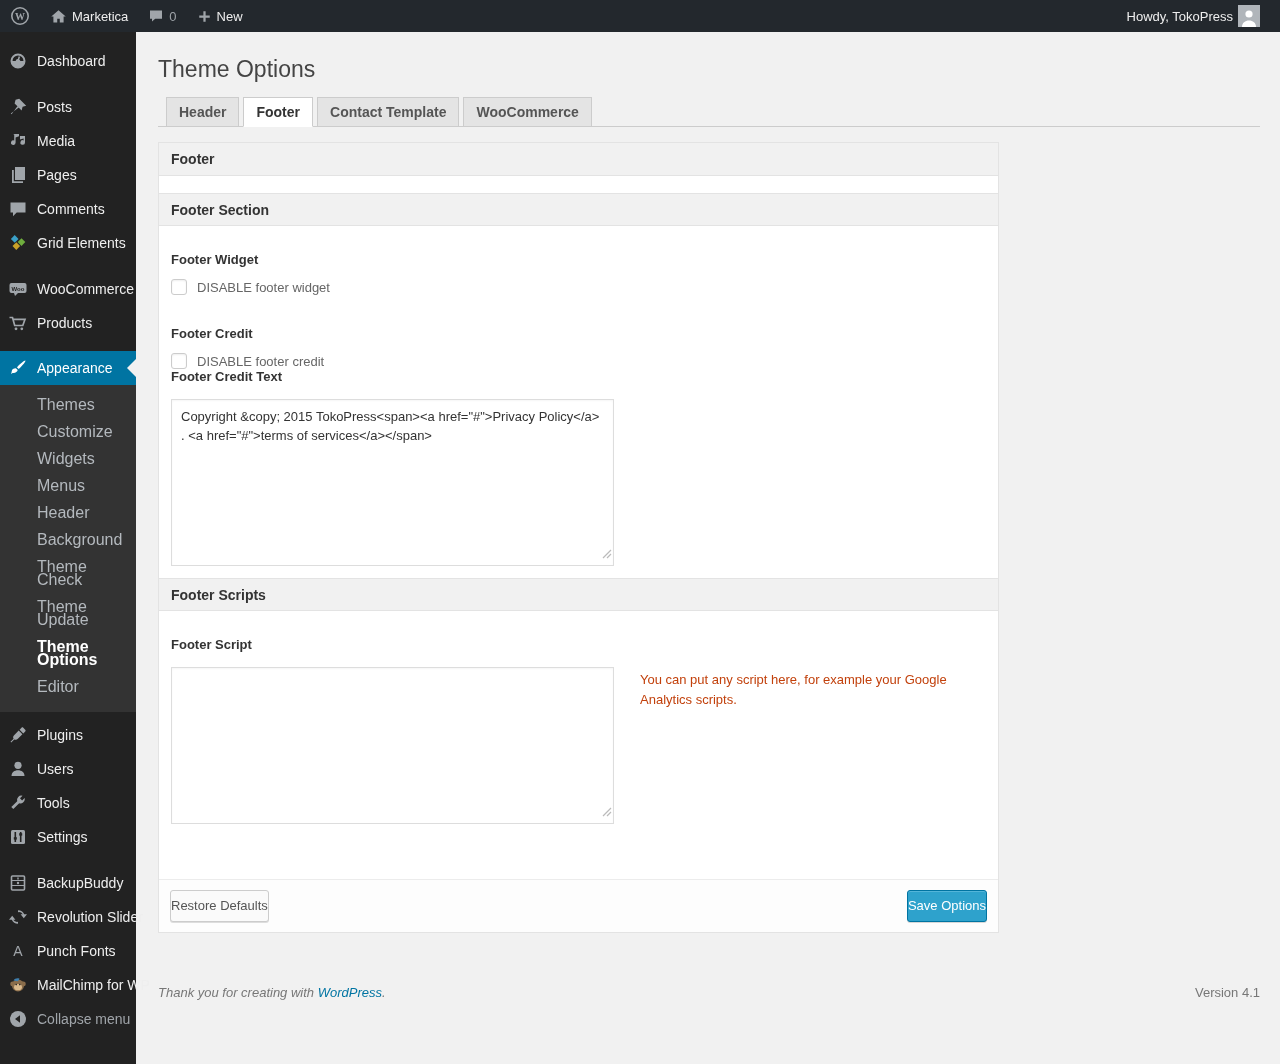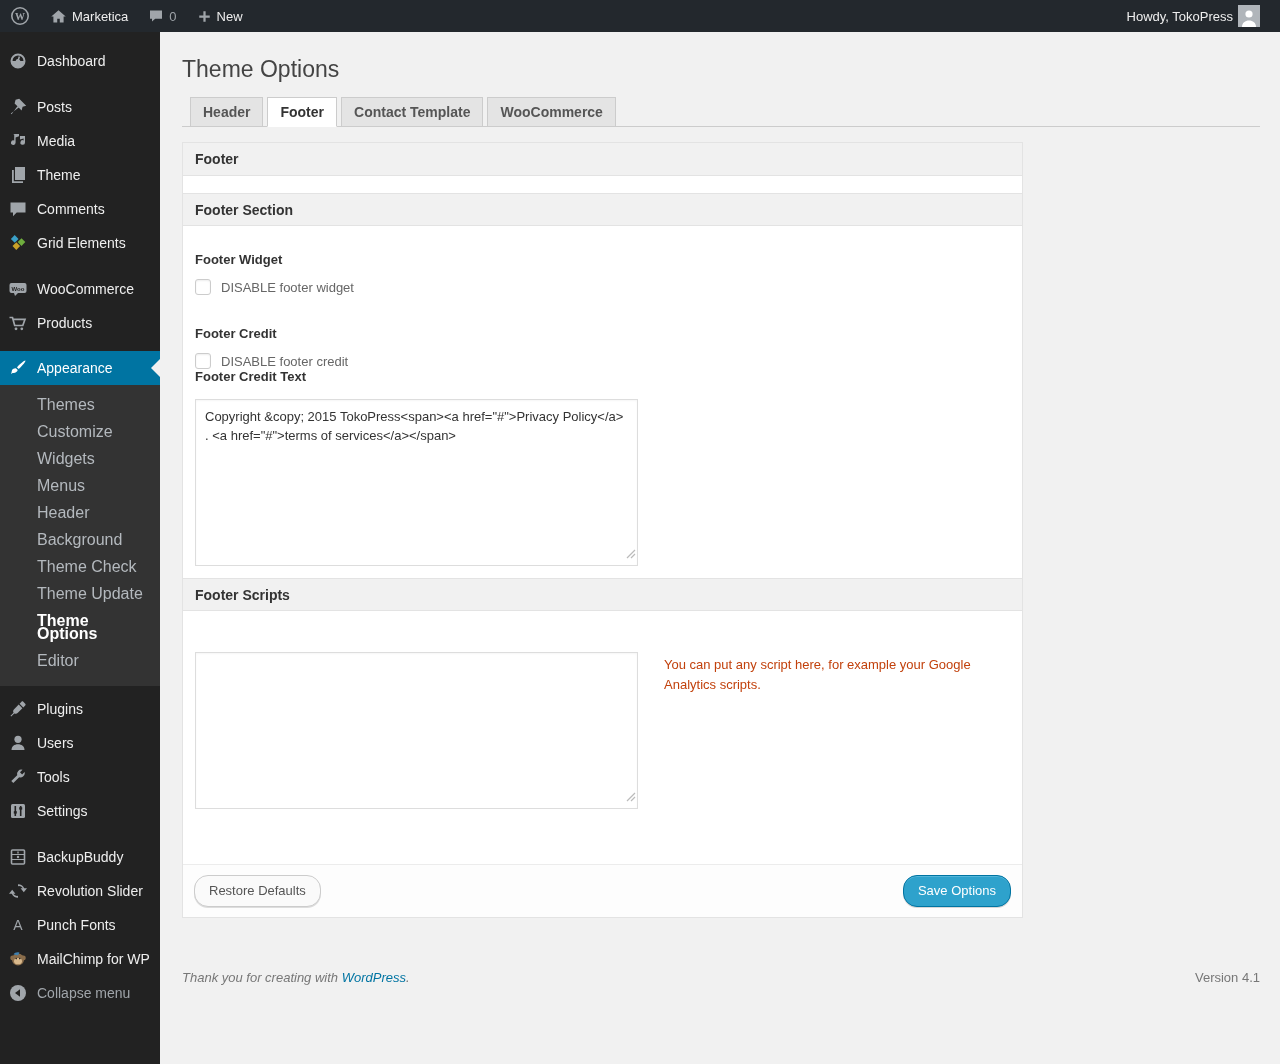--- a/index.html
+++ b/index.html
@@ -12,21 +12,21 @@
   .ab-item { display:flex; align-items:center; gap:5px; padding:0 10px; height:100%; cursor:pointer; }
   .ab-item svg { display:block; }
   .ab-count { color:#9ea3a8; }
   .ab-right { margin-left:auto; display:flex; align-items:center; gap:8px; padding-right:10px; height:100%; }
   .avatar { width:22px; height:22px; background:#b0b5ba; border:1px solid #808archive5; display:flex; align-items:flex-end; justify-content:center; overflow:hidden; }
 
   
   .layout { display:flex; padding-top:32px; height:1064px; }
 
   
-  .sidebar { width:160px; background:#222; flex-shrink:0; font-size:14px; color:#eee; }
+  .sidebar { width:136px; background:#222; flex-shrink:0; font-size:14px; color:#eee; }
   .menu-item { position:relative; display:flex; align-items:center; gap:9px; padding:8px 8px; height:34px; cursor:pointer; }
   .menu-item .mlabel { white-space:nowrap; }
   .micon { width:20px; height:20px; flex-shrink:0; display:flex; align-items:center; justify-content:center; }
   .micon svg { display:block; }
   .menu-gap { height:12px; }
   .menu-item.active { background:#0074a2; color:#fff; }
   .menu-item.active .arrow { position:absolute; right:0; top:50%; transform:translateY(-50%); width:0; height:0;
     border-top:9px solid transparent; border-bottom:9px solid transparent; border-right:9px solid #f1f1f1; }
   .submenu { background:#333; padding:6px 0 12px 0; }
   .submenu-item { padding:7px 8px 7px 37px; font-size:16px; color:#b4b9be; cursor:pointer; line-height:13px; }
@@ -58,21 +58,21 @@
   textarea.opt-ta { width:443px; border:1px solid #ddd; background:#fff; padding:8px 9px; font-family:"Liberation Sans", sans-serif;
     font-size:13px; color:#333; line-height:1.45; resize:none; display:block; box-shadow:inset 0 1px 2px rgba(0,0,0,.04); }
   .ta-credit { height:167px; }
   .ta-script { height:157px; }
   .grip { position:absolute; right:2px; bottom:3px; }
   .script-row { display:flex; align-items:flex-start; }
   .script-help { font-size:13px; color:#c2410c; width:310px; margin-left:26px; margin-top:18px; line-height:1.55; }
   .script-body { padding-bottom:55px; }
 
   .panel-actions { border-top:1px solid #ececec; background:#fdfdfd; padding:10px 11px; display:flex; justify-content:space-between; align-items:center; }
-  .btn { font-family:"Liberation Sans", sans-serif; font-size:13px; border-radius:14px; padding:6px 14px; cursor:pointer; line-height:1.4; }
+  .btn { font-family:"Liberation Sans", sans-serif; font-size:13px; border-radius:3px; padding:6px 0; cursor:pointer; line-height:1.4; }
   .btn-secondary { background:#fafafa; border:1px solid #ccc; color:#555; box-shadow:0 1px 0 #ddd; }
   .btn-primary { background:#2ea2cc; border:1px solid #0074a2; color:#fff; box-shadow:inset 0 1px 0 rgba(120,200,230,.5), 0 1px 0 rgba(0,0,0,.15); }
 
   .page-footer { margin-top:52px; display:flex; justify-content:space-between; align-items:center; padding-bottom:18px; }
   .thanks { font-size:13px; font-style:italic; color:#777; }
   .thanks a { color:#0074a2; text-decoration:none; font-style:italic; }
   .version { font-size:13px; color:#777; }
 </style>
 </head>
 <body>
@@ -159,21 +159,21 @@
       <span class="mlabel">Media</span>
     </div>
 
     <div class="menu-item">
       <span class="micon">
           <svg width="20" height="20" viewBox="0 0 20 20" fill="#a0a5aa">
             <path d="M7 2h10v13H7z"></path>
             <path d="M4 5h1.8v11.2H15V18H4z"></path>
           </svg>
         </span>
-      <span class="mlabel">Theme</span>
+      <span class="mlabel">Pages</span>
     </div>
 
     <div class="menu-item">
       <span class="micon">
           <svg width="20" height="20" viewBox="0 0 20 20" fill="#a0a5aa">
             <path d="M2.5 3.5h15v10h-8.8l-3.7 3.7v-3.7H2.5z"></path>
           </svg>
         </span>
       <span class="mlabel">Comments</span>
     </div>
@@ -368,20 +368,21 @@
           <textarea class="opt-ta ta-credit" spellcheck="false" style="">Copyright &amp;copy; 2015 TokoPress&lt;span&gt;&lt;a href="#"&gt;Privacy Policy&lt;/a&gt; . &lt;a href="#"&gt;terms of services&lt;/a&gt;&lt;/span&gt;</textarea>
           <span class="grip"><svg width="10" height="10" viewBox="0 0 10 10">
                 <path d="M9 1 1 9M9 5 5 9M9 9h0" stroke="#bbb" stroke-width="1.2"></path>
               </svg></span>
         </div>
       </div>
 
       <div class="panel-bar mid">Footer Scripts</div>
 
       <div class="panel-body script-body">
+        <div class="field-label">Footer Script</div>
         <div class="script-row">
           <div class="ta-wrap">
             <textarea class="opt-ta ta-script" spellcheck="false" style=""></textarea>
             <span class="grip"><svg width="10" height="10" viewBox="0 0 10 10">
                   <path d="M9 1 1 9M9 5 5 9" stroke="#bbb" stroke-width="1.2"></path>
                 </svg></span>
           </div>
           <div class="script-help">You can put any script here, for example your Google Analytics scripts.</div>
         </div>
       </div>

